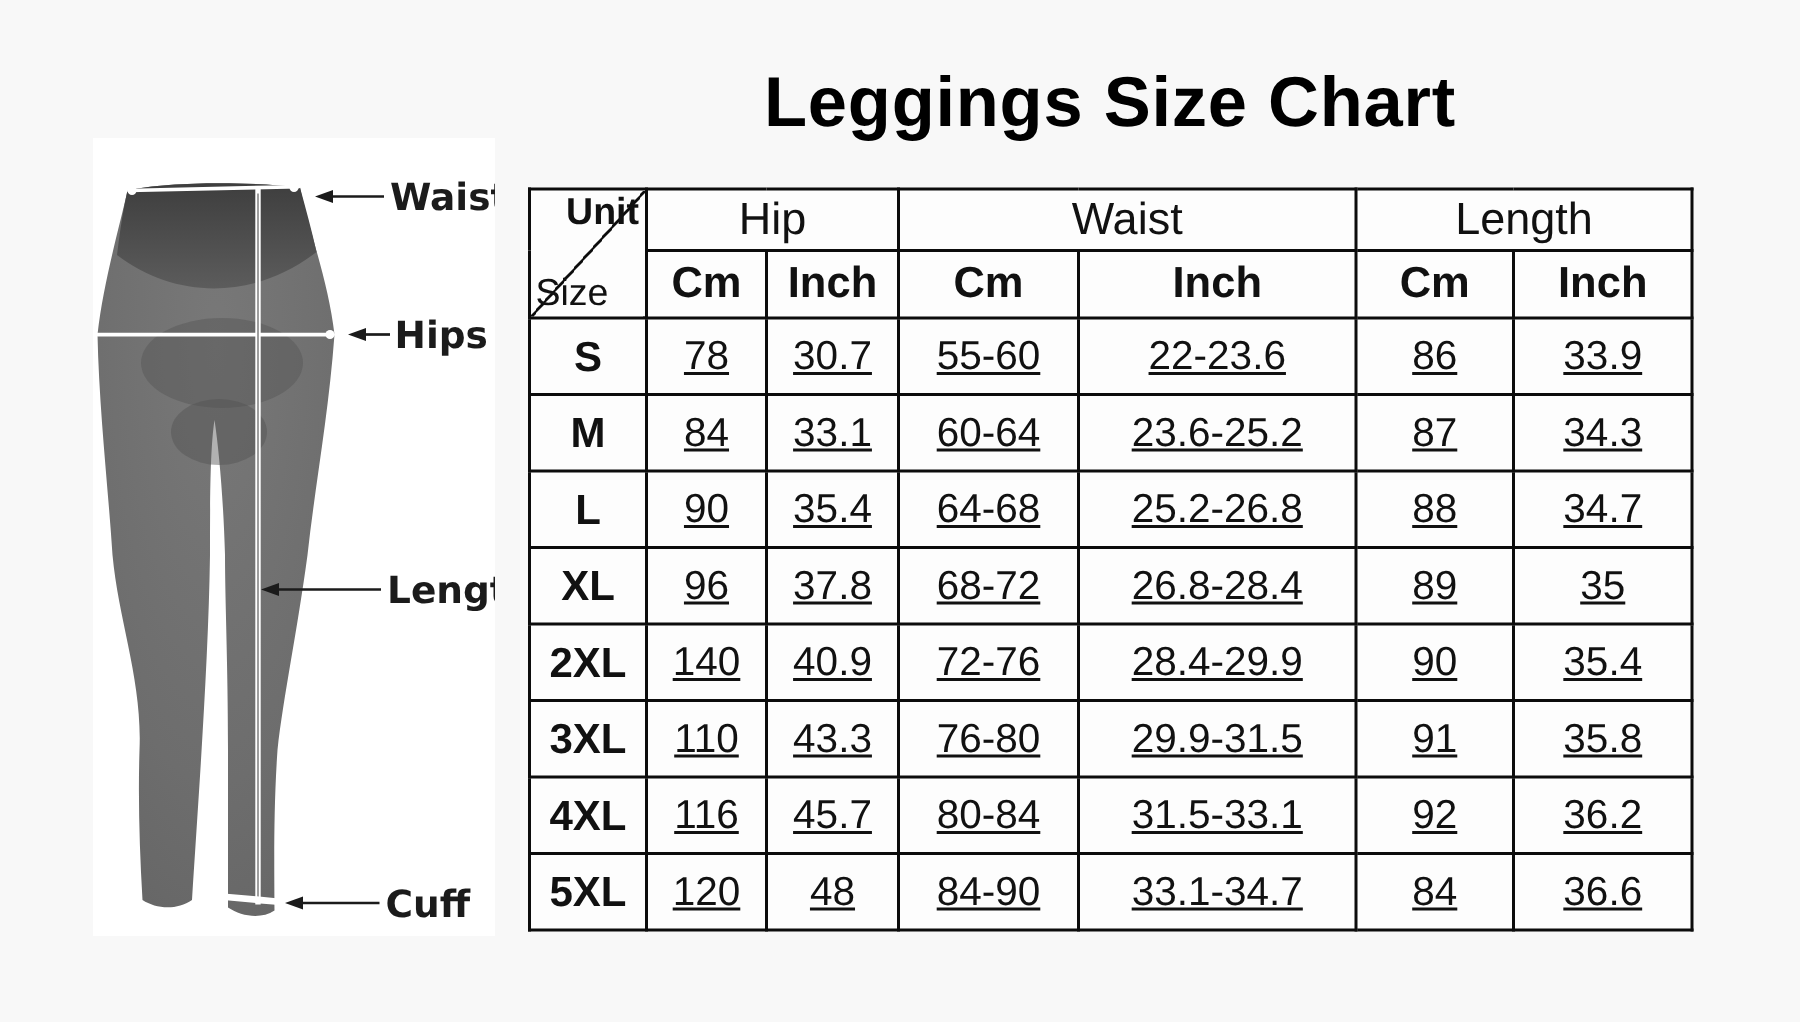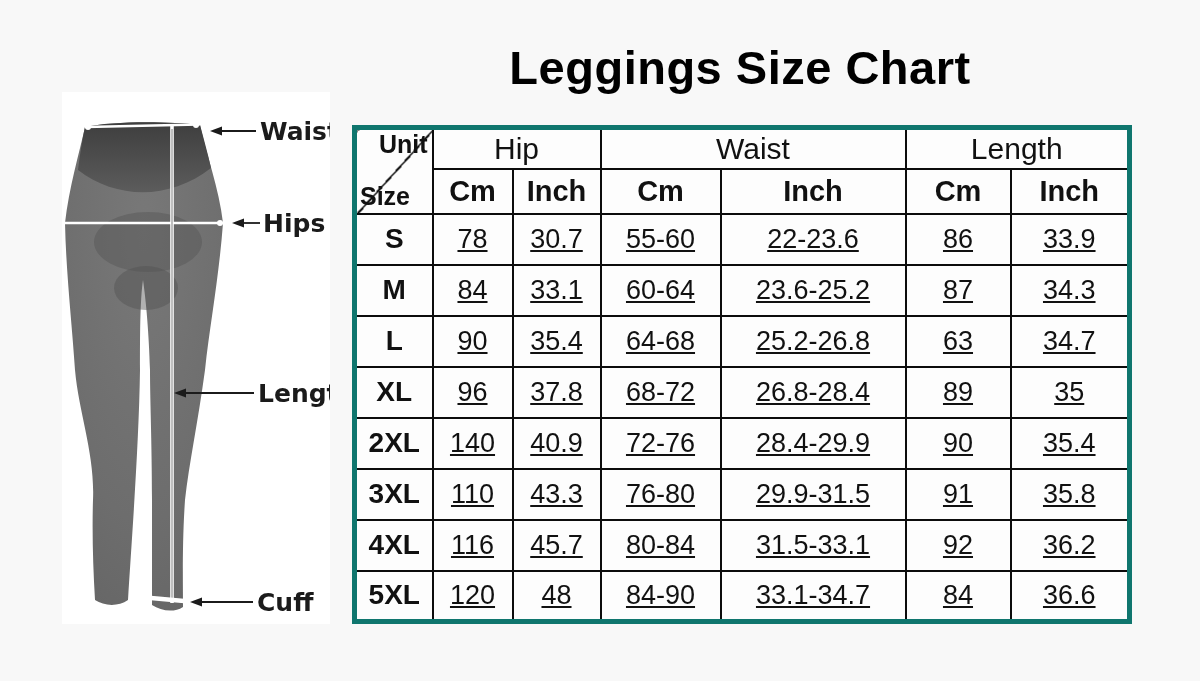--- a/index.html
+++ b/index.html
@@ -7,40 +7,40 @@
     position:relative;width:1200px;height:681px;overflow:hidden;
     background:#f8f8f8;font-family:"Liberation Sans",sans-serif;color:#111;
   }
   .title{
     position:absolute;top:40px;left:352px;width:776px;margin:0;
     text-align:center;font-size:47px;font-weight:bold;letter-spacing:.5px;color:#000;
   }
   .diagram{position:absolute;left:62px;top:92px;width:268px;height:532px;}
   .size-table{
     position:absolute;left:352px;top:125px;border-collapse:collapse;table-layout:fixed;
-    background:#fdfdfd;border:5px solid #0f766e;
+    background:#fdfdfd;border:2px solid #0f766e;
   }
   .size-table th,.size-table td{
     border:2px solid #0c0c0c;text-align:center;vertical-align:middle;padding:0;color:#111;
     font-family:"Liberation Sans",sans-serif;white-space:nowrap;
   }
   .r-group{height:41px;}
   .r-units{height:45px;}
   .size-table tbody tr{height:51px;}
   .group-h{font-size:30px;font-weight:normal;}
   .r-units th{font-size:29px;font-weight:bold;}
   .size-table tbody th{font-size:28px;font-weight:bold;}
   .size-table tbody td{font-size:27px;font-weight:normal;text-decoration:underline;}
   .corner{
     position:relative;
     background-image:linear-gradient(to bottom right,
       transparent 49.4%, #0c0c0c 49.4%, #0c0c0c 51%, transparent 51%);
   }
   .corner .c-unit{position:absolute;top:1px;right:4px;font-size:25px;font-weight:bold;line-height:1.1;}
-  .corner .c-size{position:absolute;bottom:2px;left:3px;font-size:25px;font-weight:bold;line-height:1.1;}
+  .corner .c-size{position:absolute;bottom:2px;left:3px;font-size:25px;font-weight:normal;line-height:1.1;}
   .callout-text{
     font-family:"DejaVu Sans",sans-serif;font-size:25px;font-weight:bold;fill:#1b1b1b;
   }
 </style>
 </head>
 <body>
 
 <div class="stage">
 
   <h1 class="title">Leggings Size Chart</h1>
@@ -175,21 +175,21 @@
         <td>23.6-25.2</td>
         <td>87</td>
         <td>34.3</td>
       </tr>
       <tr>
         <th>L</th>
         <td>90</td>
         <td>35.4</td>
         <td>64-68</td>
         <td>25.2-26.8</td>
-        <td>63</td>
+        <td>88</td>
         <td>34.7</td>
       </tr>
       <tr>
         <th>XL</th>
         <td>96</td>
         <td>37.8</td>
         <td>68-72</td>
         <td>26.8-28.4</td>
         <td>89</td>
         <td>35</td>

